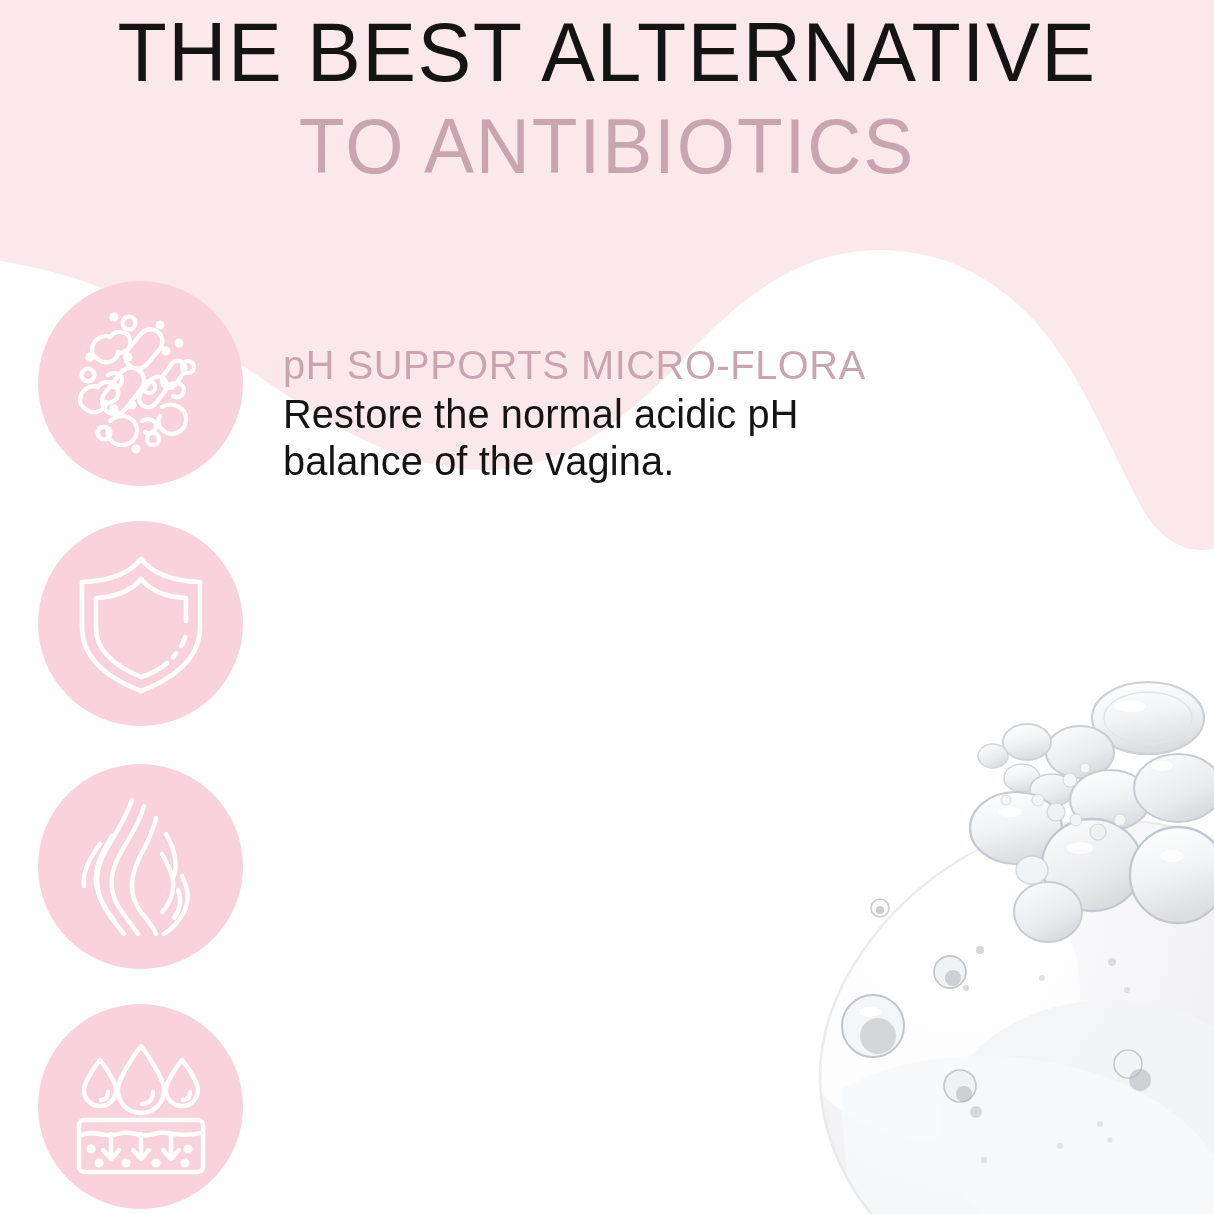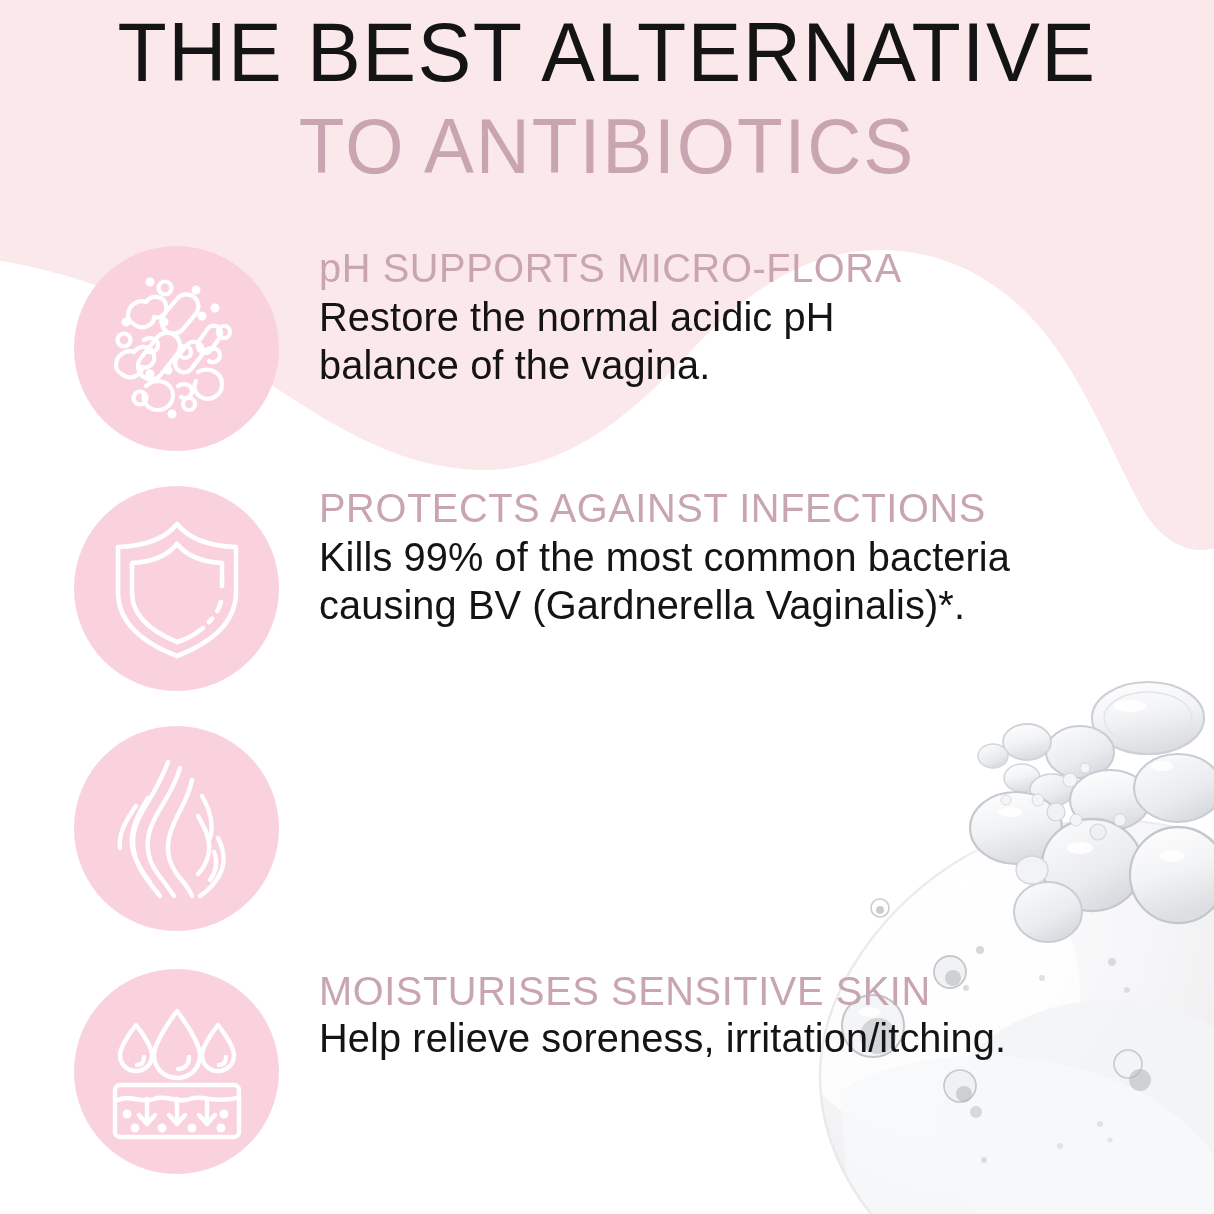--- a/index.html
+++ b/index.html
@@ -44,22 +44,21 @@
     white-space:nowrap;
     margin-top:14px;
   }
 
   
   .features{position:absolute;left:0;top:246px;width:1214px;}
   .feature{
     position:relative;
     height:240px;
     display:flex;
-    align-items:flex-start;
-    padding-left:36px;
+    align-items:flex-end;
   }
   .icon-wrap{
     width:205px;height:205px;
     margin-left:38px;
     border-radius:50%;
     background:#fad2de;
     flex:0 0 auto;
     display:flex;align-items:center;justify-content:center;
   }
   .icon-wrap svg{display:block;}
@@ -277,25 +276,20 @@
             <path d="M75,30 C66,41 50,48 30,49 L30,79 C30,103 51,118 75,128"></path>
 
             <path d="M75,30 C84,41 100,48 120,49 L120,60"></path>
 
             <path d="M120,62 L120,80" stroke-dasharray="10 9"></path>
             <path d="M119,88 C117,95 113,102 107,108" stroke-dasharray="10 9"></path>
             <path d="M101,114 C94,120 85,125 75,128"></path>
           </g>
         </svg>
       </div>
-      <div class="feature-text">
-        <div class="f-title">PROTECTS AGAINST INFECTIONS</div>
-        <div class="f-body">Kills 99% of the most common bacteria
-causing BV (Gardnerella Vaginalis)*.</div>
-      </div>
     </div>
 
     <div class="feature" id="feature-2">
       <div class="icon-wrap">
         <svg width="150" height="150" viewBox="0 0 150 150" xmlns="http://www.w3.org/2000/svg" aria-hidden="true">
           <g fill="none" stroke="#ffffff" stroke-width="4.4" stroke-linecap="round" stroke-linejoin="round">
             <path d="M66,8 C58,30 48,44 40,58 C30,76 28,92 36,110 C42,124 52,134 58,142"></path>
             <path d="M78,14 C72,36 60,50 52,66 C42,86 44,104 56,120 C62,128 68,136 72,142"></path>
             <path d="M90,26 C86,46 76,58 70,74 C62,94 66,110 78,124 C84,131 88,137 90,142"></path>
             <path d="M34,52 C24,66 16,80 18,94"></path>
@@ -336,20 +330,16 @@
 
             <circle cx="25" cy="117" r="2.3" fill="#ffffff"></circle>
             <circle cx="60" cy="131" r="2.3" fill="#ffffff"></circle>
             <circle cx="90" cy="131" r="2.3" fill="#ffffff"></circle>
             <circle cx="122" cy="117" r="2.3" fill="#ffffff"></circle>
             <circle cx="33" cy="131" r="2.3" fill="#ffffff"></circle>
             <circle cx="119" cy="131" r="2.3" fill="#ffffff"></circle>
           </g>
         </svg>
       </div>
-      <div class="feature-text">
-        <div class="f-title">MOISTURISES SENSITIVE SKIN</div>
-        <div class="f-body">Help relieve soreness, irritation/itching.</div>
-      </div>
     </div>
 
   </div>
 </div>
 
 </body></html>

